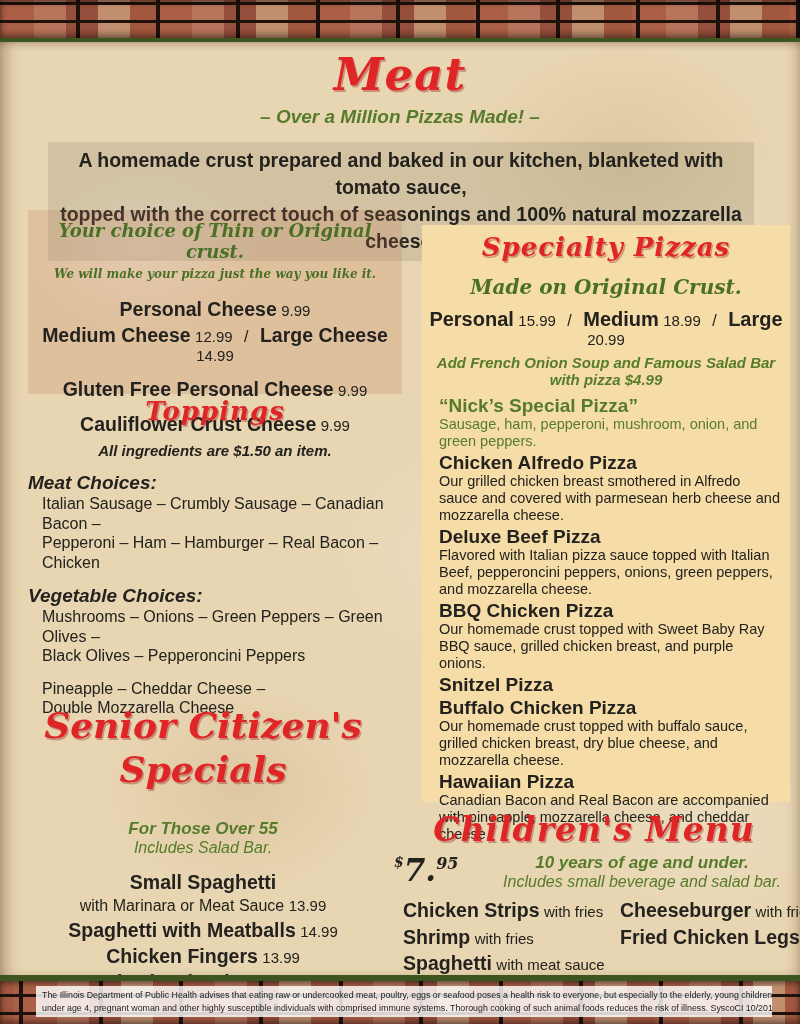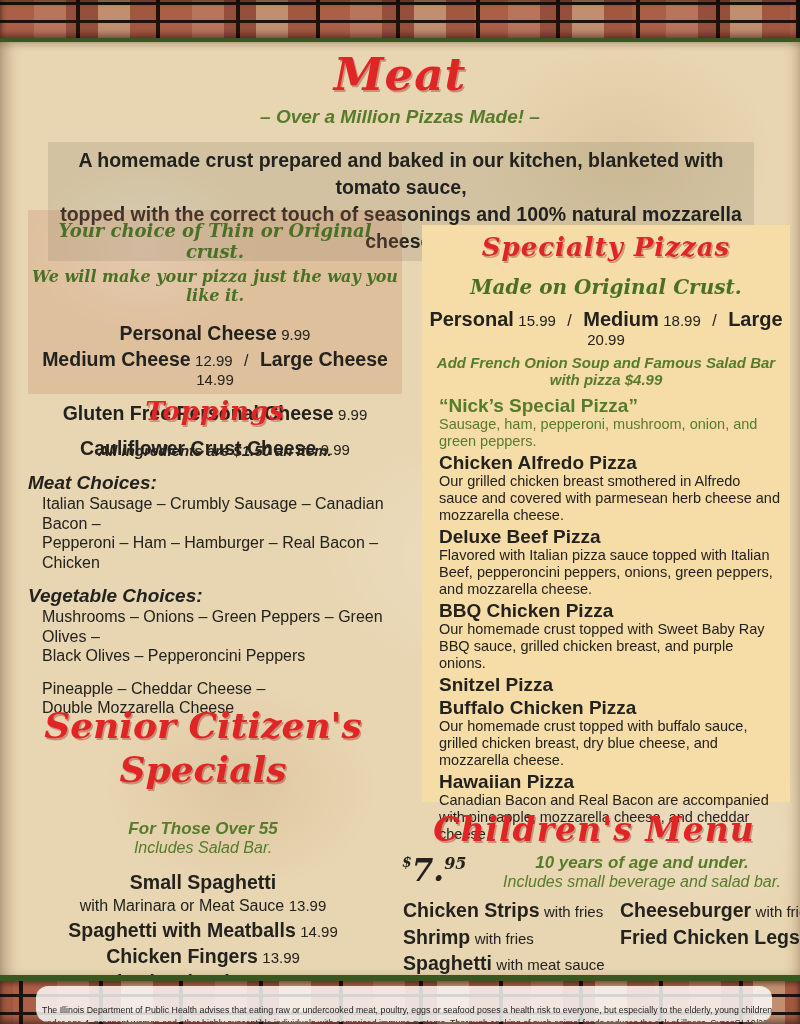--- a/index.html
+++ b/index.html
@@ -56,21 +56,21 @@
     top:142px; left:48px; width:706px; padding:5px 0 6px 0;
     background:rgba(112,112,86,.18); text-align:center;
     font-weight:bold; font-size:19.5px; line-height:27px;
   }
   
   .crust-box {
     top:210px; left:28px; width:374px; height:184px;
     background:rgba(190,120,85,.22); text-align:center;
   }
   .crust-h { margin-top:10px; font-size:18px; }
-  .crust-sub { margin-top:5px; font-size:16px; }
+  .crust-sub { margin-top:5px; font-size:12px; }
   .crust-line1 { margin-top:17px; }
   .crust-line2 { margin-top:3px; }
   .crust-line3 { margin-top:13px; }
   .crust-line4 { margin-top:12px; }
   
   .toppings { top:396px; left:28px; width:374px; }
   .top-head { text-align:center; font-size:26px; }
   .top-note { text-align:center; margin-top:16px; font-size:15px; font-weight:bold; font-style:italic; }
   .top-group { margin-top:13px; }
   .top-group-title { font-size:19px; font-weight:bold; font-style:italic; }
@@ -91,35 +91,35 @@
   .spec-sizes .nm { font-size:20px; }
   .spec-addon { text-align:center; margin-top:5px; font-size:15px; font-weight:600; }
   .spec-items { margin-top:8px; padding:0 8px 0 17px; }
   .sp-name { font-size:19px; line-height:20px; margin-top:3px; font-weight:bold; }
   .sp-desc { font-size:14.5px; line-height:17px; }
   .sp-green { color:#567c2b; }
   
   .children { top:810px; left:392px; width:404px; }
   .child-head { text-align:center; font-size:33px; line-height:40px; }
   .child-priceband { position:relative; height:46px; }
-  .child-price { position:absolute; left:10px; top:2px; font-family:"DejaVu Serif", serif; font-weight:bold; font-style:italic; }
+  .child-price { position:absolute; left:2px; top:2px; font-family:"DejaVu Serif", serif; font-weight:bold; font-style:italic; }
   .cp-dollar { font-size:14px; vertical-align:14px; }
   .cp-whole { font-size:31px; }
   .cp-cents { font-size:16px; vertical-align:12px; }
   .child-info { position:absolute; left:96px; right:0; top:3px; text-align:center; }
   .child-info1 { font-size:17px; }
   .child-info2 { font-size:16px; }
   .child-grid { display:grid; grid-template-columns:217px 1fr; padding-left:11px; margin-top:2px; }
   .ch-item { line-height:24.5px; white-space:nowrap; }
   .ch-suffix { font-size:15px; font-weight:normal; }
   
   .footer-bar {
     position:absolute; top:986px; left:36px; width:736px; height:31px;
-    background:rgba(255,255,255,.82); border-radius:12px;
-    padding:18px 6px; overflow:hidden;
+    background:rgba(255,255,255,.82); border-radius:0;
+    padding:3px 6px; overflow:hidden;
   }
   .footer-line { font-size:9.6px; line-height:12.5px; white-space:nowrap; transform:scaleX(.92); transform-origin:left center; color:#1c1c1c; }
 </style>
 </head>
 <body>
 
 <div class="page">
 
   <div class="brick brick-top"></div>
   <div class="rule rule-top"></div>

